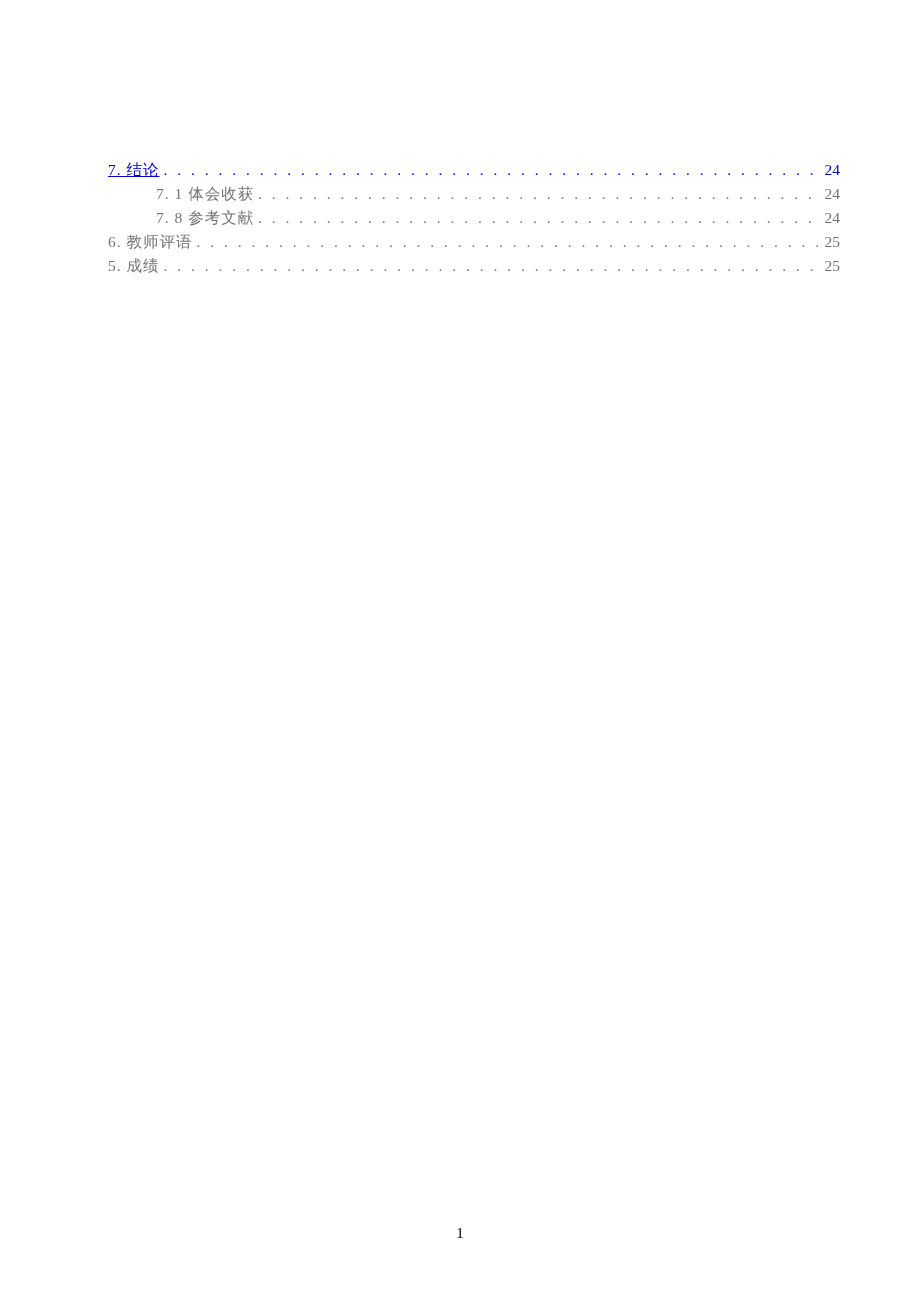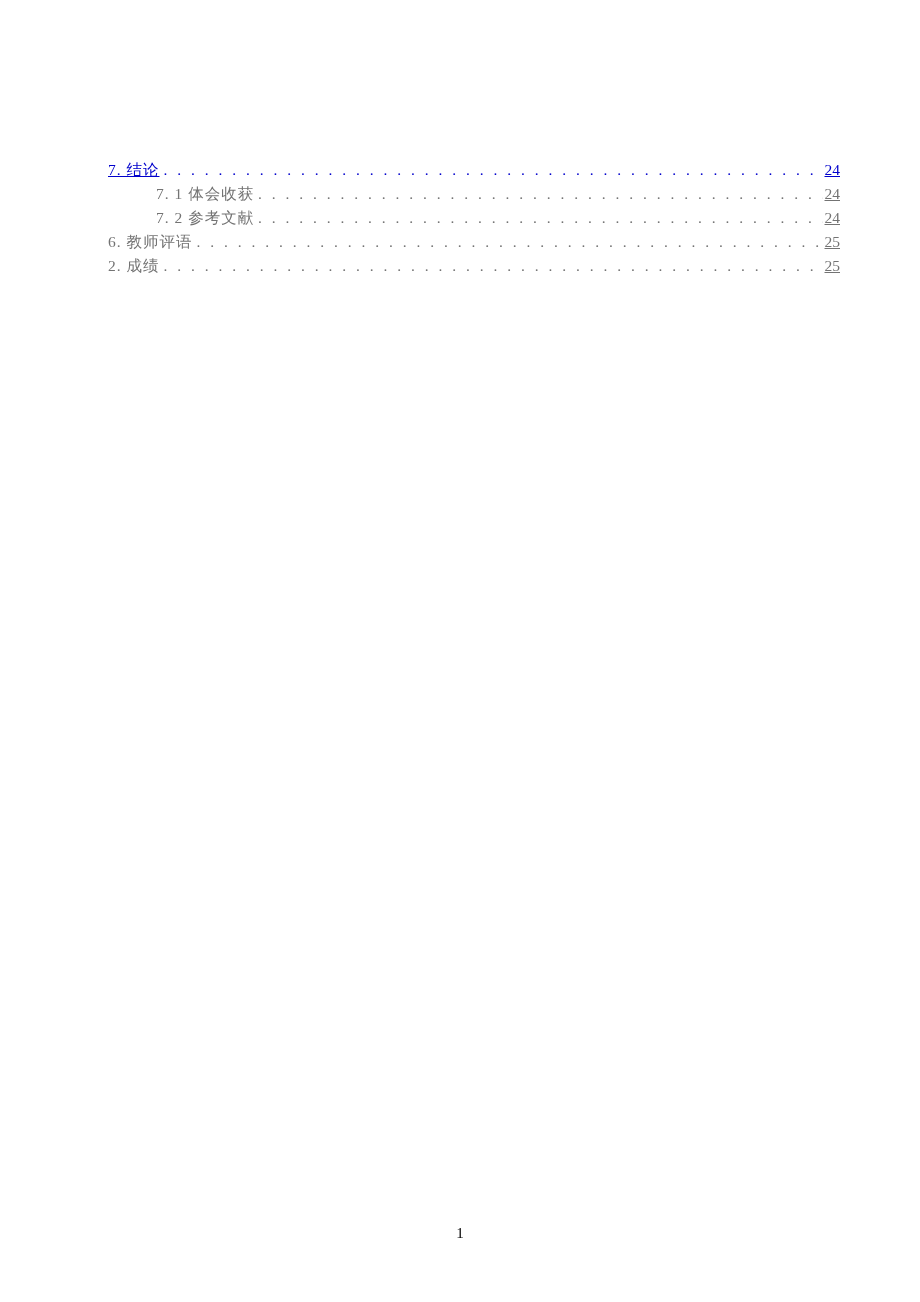--- a/index.html
+++ b/index.html
@@ -40,21 +40,20 @@
     }
     .dots {
       flex: 1;
       overflow: hidden;
       font-family: inherit;
       letter-spacing: 3px;
       color: inherit;
     }
     .pagenum {
       padding-left: 2px;
-      text-decoration: underline;
     }
     .footer-pagenum {
       position: absolute;
       bottom: 60px;
       left: 0;
       right: 0;
       text-align: center;
       font-size: 15px;
       font-family: "Times New Roman", serif;
       color: #000;
@@ -73,34 +72,34 @@
   </div>
 
   <div class="toc-line indent">
     <span class="title">7. 1 体会收获</span>
     <span>&nbsp;</span>
     <span class="dots">. . . . . . . . . . . . . . . . . . . . . . . . . . . . . . . . . . . . . . . . . . . . . . . . . . . . . . . . . . . . . . . . . . . . . . . . . . . . . . . . . . . . . . . . . . . . . . . . . . . . . . . . . . . . . . . . . . . . . . . . . . . . . . . . . . . . . . . . . . . . . . . .</span>
     <span class="pagenum">24</span>
   </div>
 
   <div class="toc-line indent">
-    <span class="title">7. 2 参考文献</span>
+    <span class="title">7. 8 参考文献</span>
     <span>&nbsp;</span>
     <span class="dots">. . . . . . . . . . . . . . . . . . . . . . . . . . . . . . . . . . . . . . . . . . . . . . . . . . . . . . . . . . . . . . . . . . . . . . . . . . . . . . . . . . . . . . . . . . . . . . . . . . . . . . . . . . . . . . . . . . . . . . . . . . . . . . . . . . . . . . . . . . . . . . . .</span>
     <span class="pagenum">24</span>
   </div>
 
   <div class="toc-line">
     <span class="title">6. 教师评语</span>
     <span>&nbsp;</span>
     <span class="dots">. . . . . . . . . . . . . . . . . . . . . . . . . . . . . . . . . . . . . . . . . . . . . . . . . . . . . . . . . . . . . . . . . . . . . . . . . . . . . . . . . . . . . . . . . . . . . . . . . . . . . . . . . . . . . . . . . . . . . . . . . . . . . . . . . . . . . . . . . . . . . . . .</span>
     <span class="pagenum">25</span>
   </div>
 
   <div class="toc-line">
-    <span class="title">2. 成绩</span>
+    <span class="title">5. 成绩</span>
     <span>&nbsp;</span>
     <span class="dots">. . . . . . . . . . . . . . . . . . . . . . . . . . . . . . . . . . . . . . . . . . . . . . . . . . . . . . . . . . . . . . . . . . . . . . . . . . . . . . . . . . . . . . . . . . . . . . . . . . . . . . . . . . . . . . . . . . . . . . . . . . . . . . . . . . . . . . . . . . . . . . . .</span>
     <span class="pagenum">25</span>
   </div>
 
   <div class="footer-pagenum">1</div>
 </div>
 
 </body></html>

